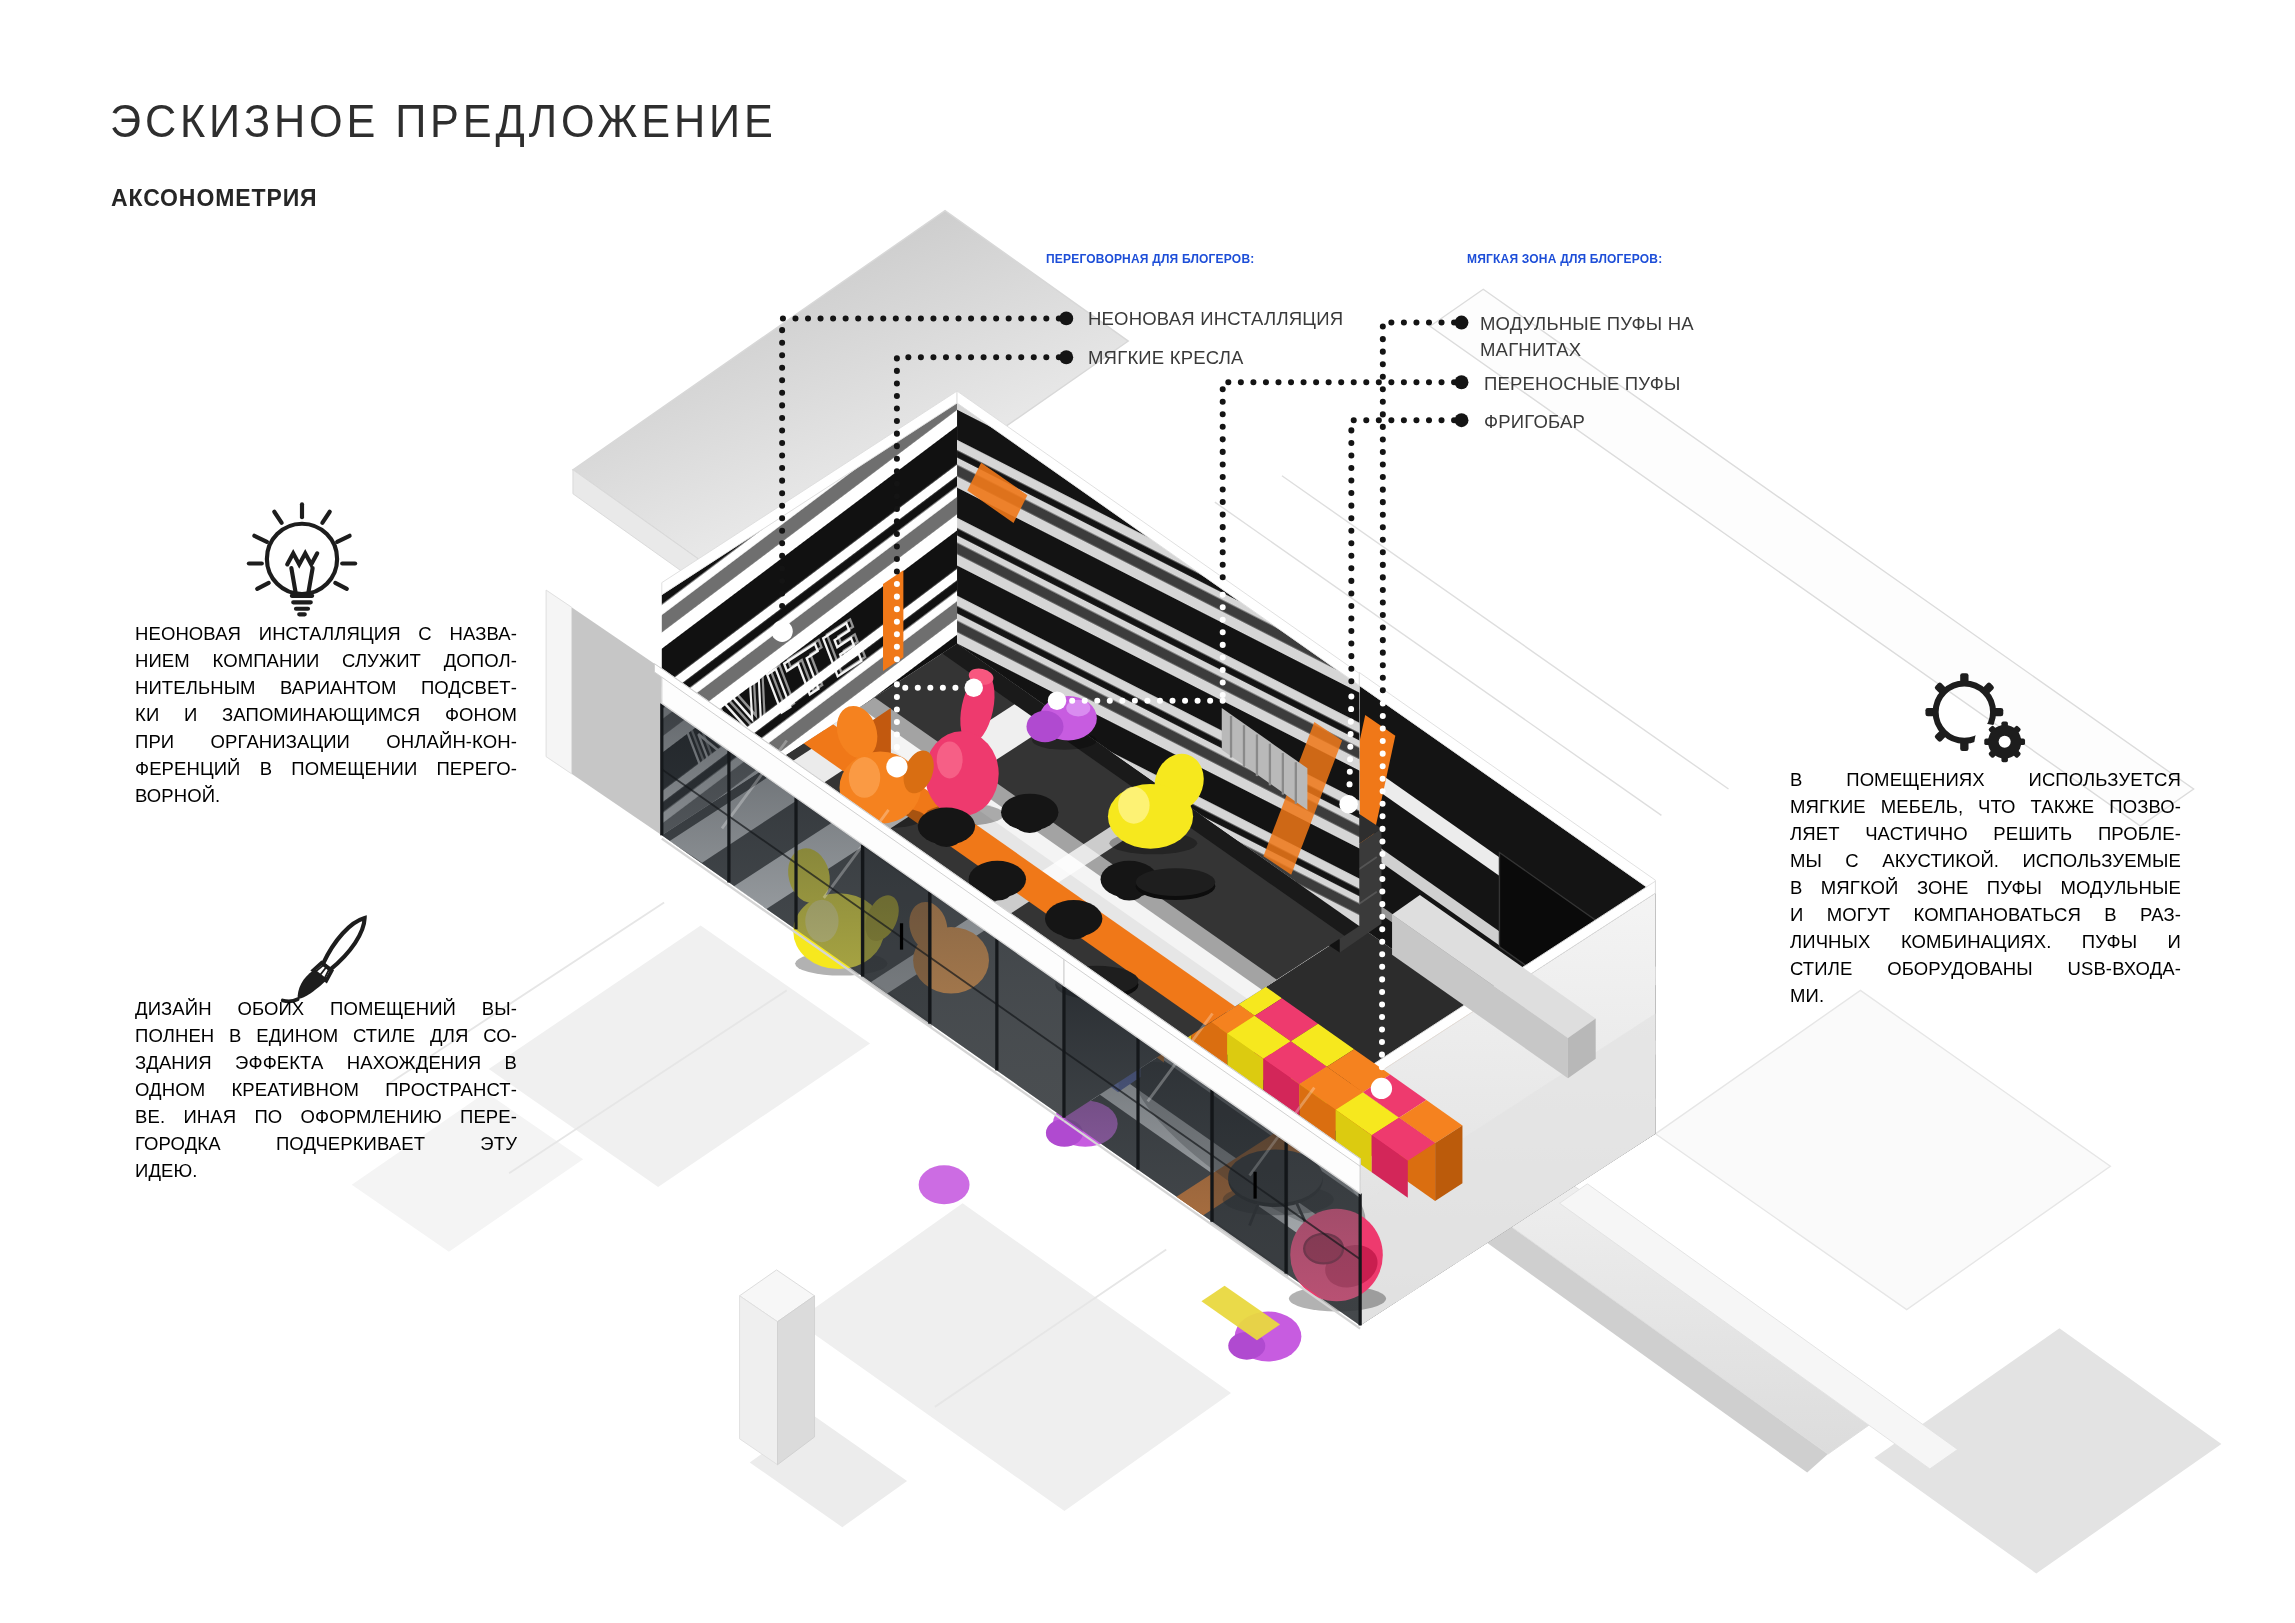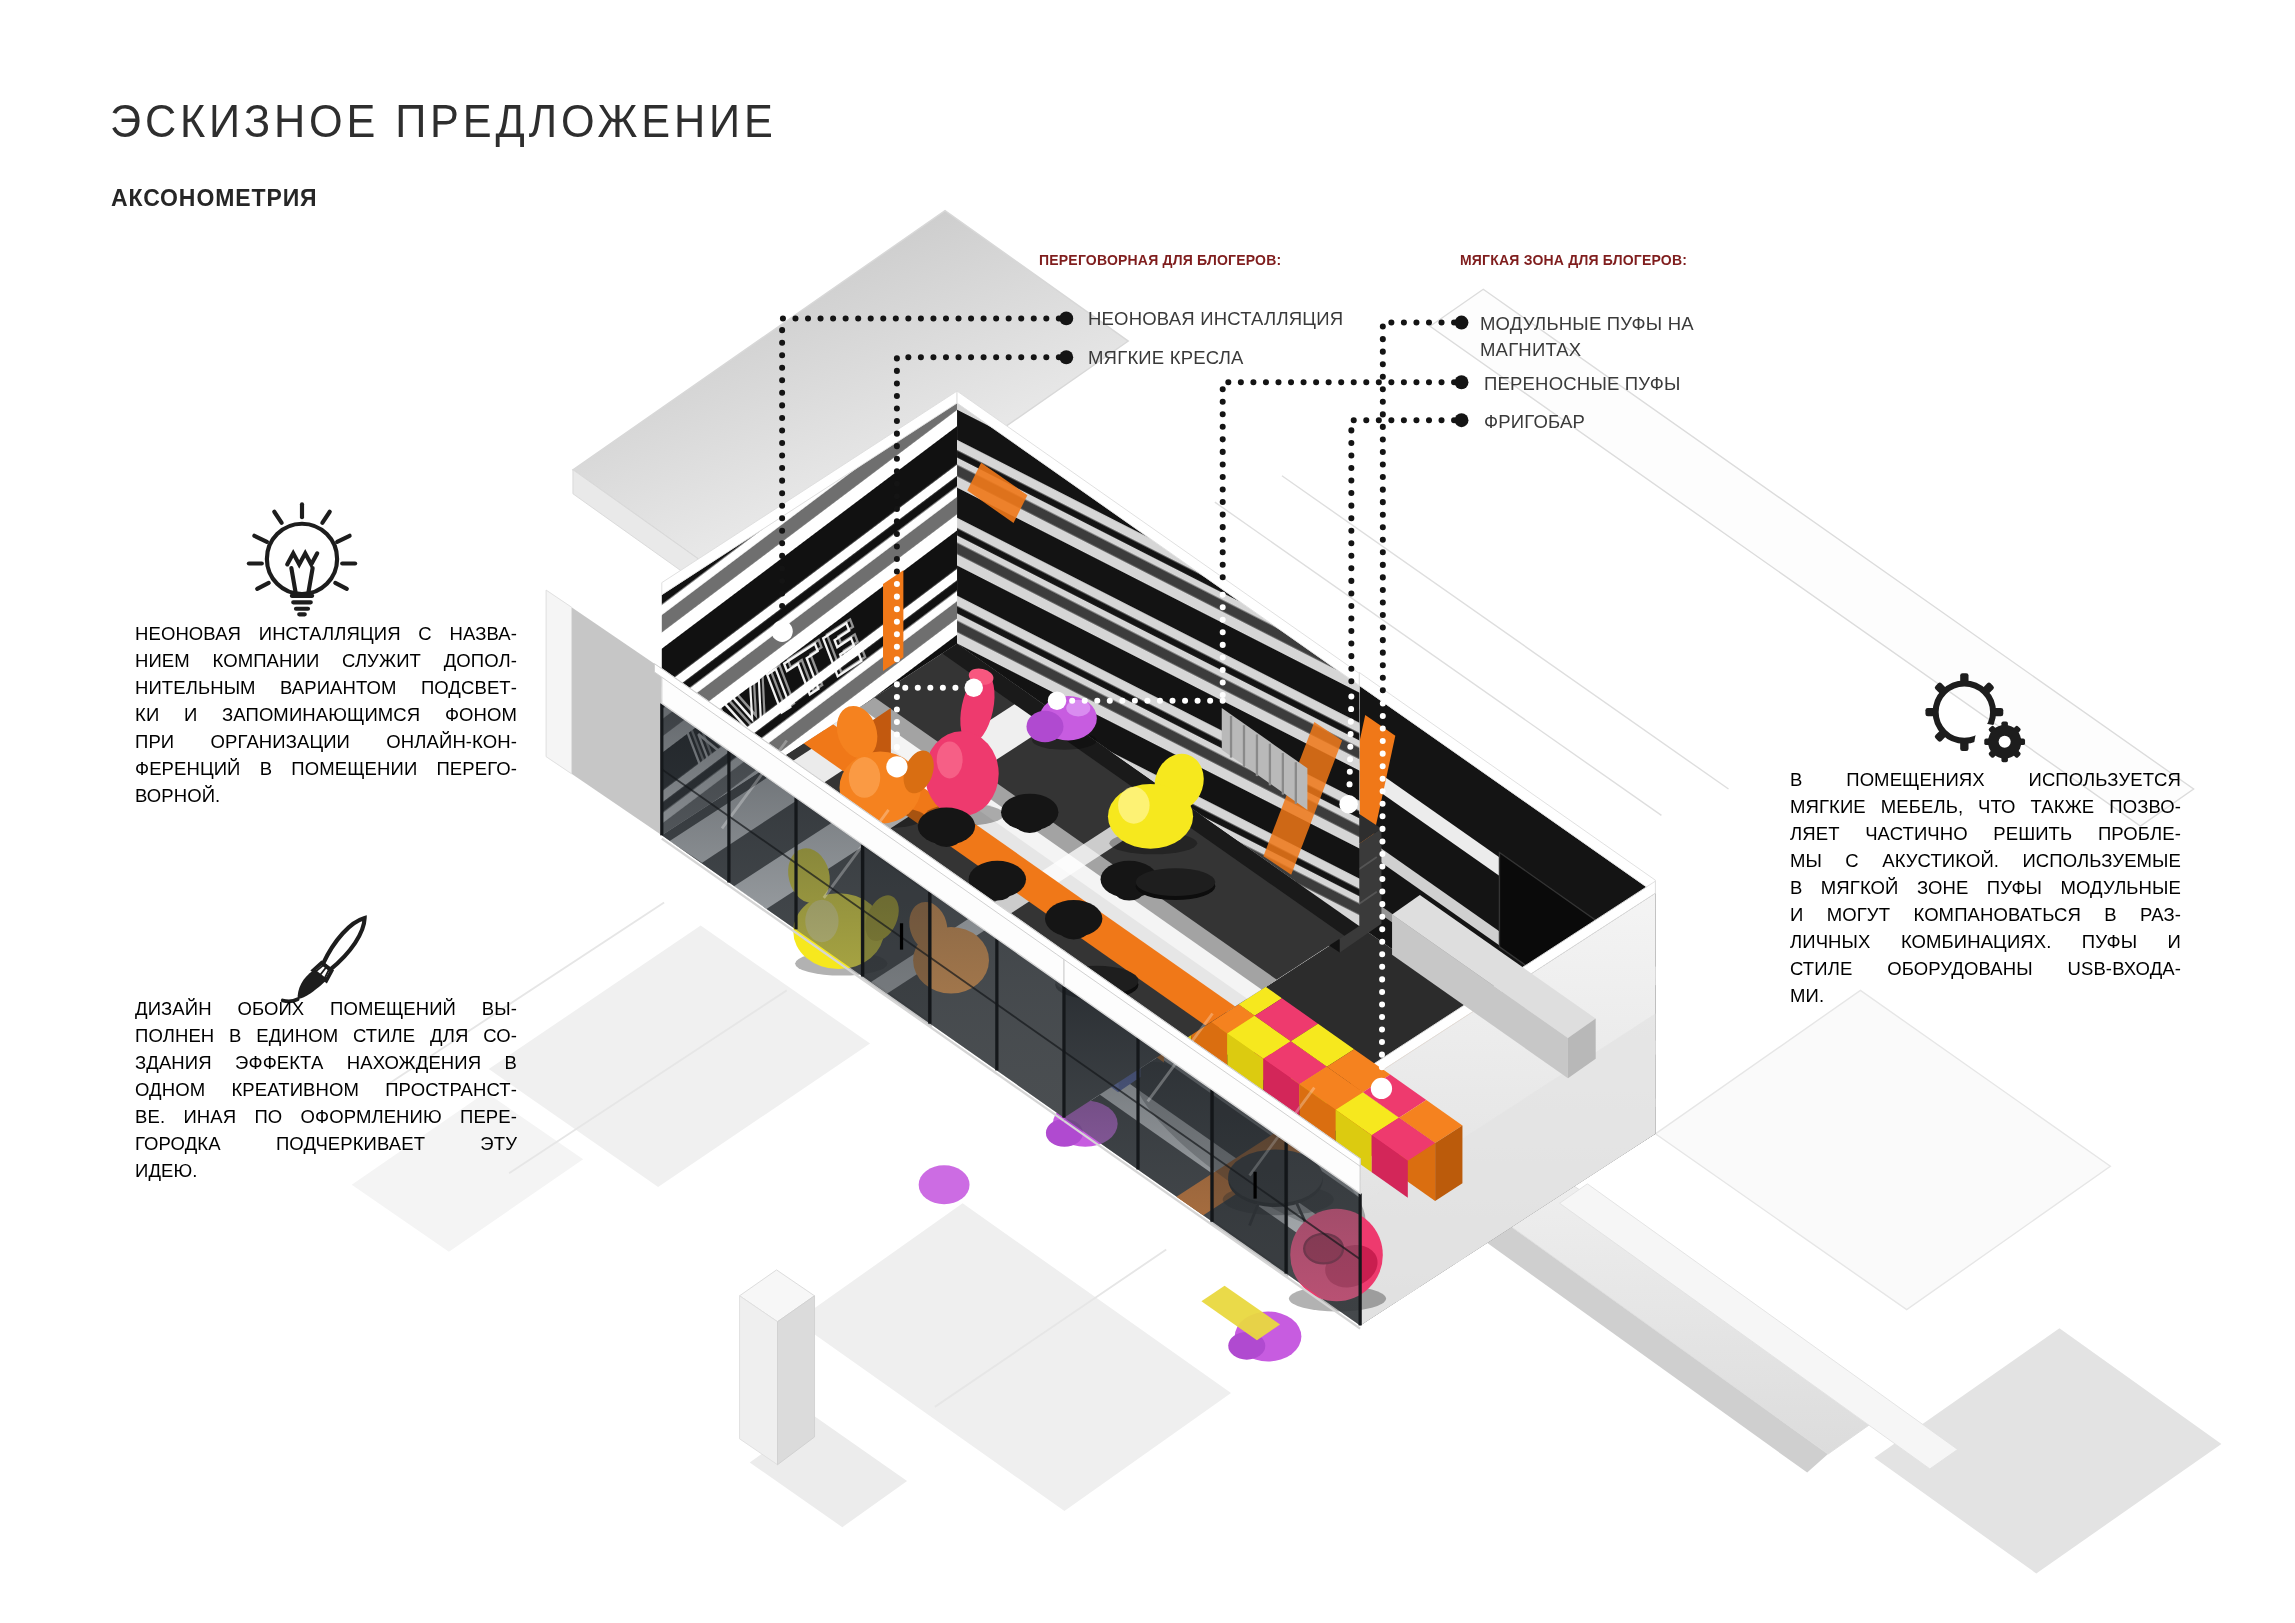--- a/index.html
+++ b/index.html
@@ -3,21 +3,21 @@
 <meta charset="utf-8">
 <style>
   html,body{margin:0;padding:0;background:#fff;}
   .page{position:relative;width:2295px;height:1623px;background:#ffffff;
         font-family:"Liberation Sans","DejaVu Sans",sans-serif;overflow:hidden;color:#3c3c3c;}
   .abs{position:absolute;}
   #scene{position:absolute;left:0;top:0;}
   .title{left:110px;top:93px;font-size:47px;font-weight:400;letter-spacing:4.2px;color:#2e2e2e;
          transform:scaleX(.92);transform-origin:0 0;white-space:nowrap;}
   .subtitle{left:111px;top:157px;font-size:23px;font-weight:700;letter-spacing:0.9px;color:#262626;white-space:nowrap;margin-top:28px;}
-  .leg-h{font-size:14px;font-weight:700;color:#7f1d1d;letter-spacing:0.2px;white-space:nowrap;}
+  .leg-h{font-size:12px;font-weight:700;color:#1d4ed8;letter-spacing:0.2px;white-space:nowrap;margin-left:7px;}
   .leg-i{font-size:18.5px;color:#3a3a3a;letter-spacing:0.2px;line-height:26px;}
   .note{font-size:18.5px;color:#000000;letter-spacing:0.1px;}
   .note .jl{line-height:27px;text-align:justify;text-align-last:justify;}
   .note .jl.last{text-align-last:left;}
   .ic{position:absolute;}
 </style>
 </head>
 <body>
 
 <div class="page">

